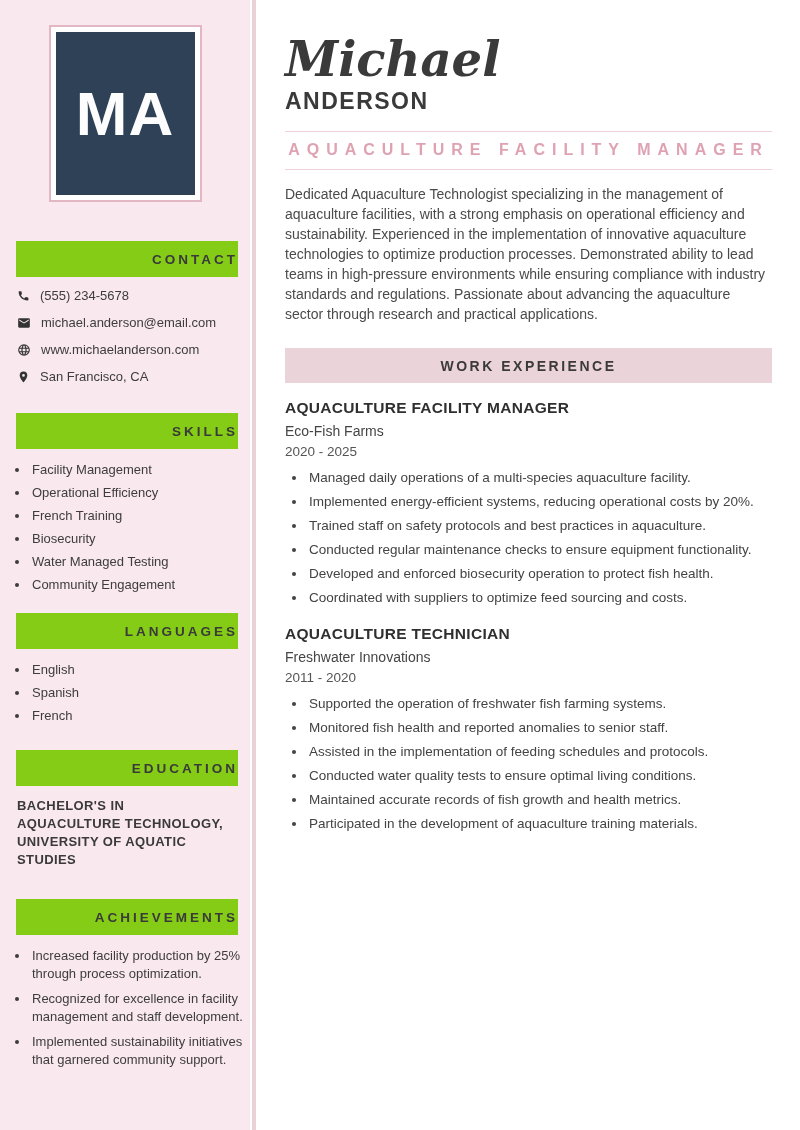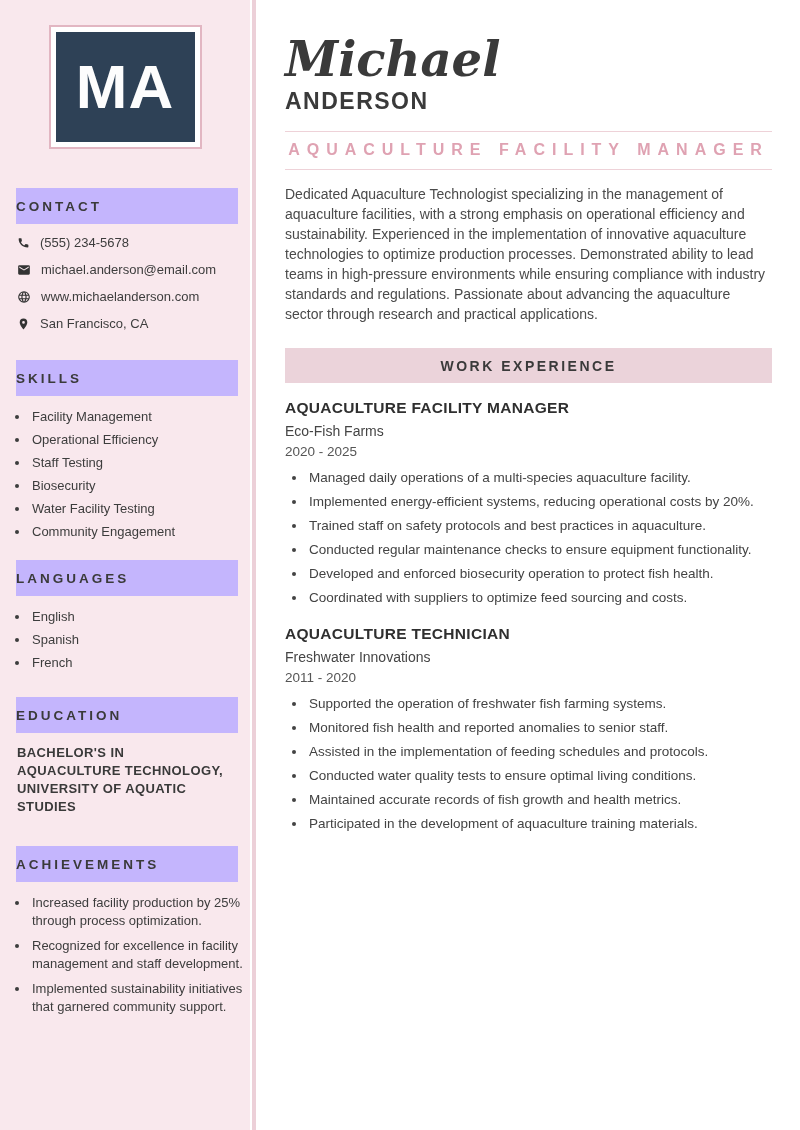--- a/index.html
+++ b/index.html
@@ -24,21 +24,21 @@
   }
   .side-divider {
     position: absolute;
     left: 252px; top: 0;
     width: 4px; height: 100%;
     background: #ecd0d8;
   }
 
   .avatar-frame {
     width: 153px;
-    height: 124px;
+    height: 177px;
     margin: 25px auto 0 auto;
     background: #ffffff;
     border: 2px solid #e2b6c2;
     padding: 5px;
   }
   .avatar-inner {
     width: 100%;
     height: 100%;
     background: #2e4156;
     display: flex;
@@ -49,24 +49,24 @@
     color: #fdfdfd;
     font-size: 62px;
     font-weight: 600;
     letter-spacing: 1px;
     line-height: 1;
   }
 
   .side-band {
     margin: 0 12px 0 16px;
     height: 36px;
-    background: #c4b5fd;
+    background: #84cc16;
     display: flex;
     align-items: center;
-    justify-content: flex-start;
+    justify-content: flex-end;
     font-size: 13.5px;
     font-weight: bold;
     letter-spacing: 3px;
     color: #3a3a3a;
   }
   .band-contact      { margin-top: 39px; }
   .band-skills       { margin-top: 28px; }
   .band-languages    { margin-top: 20px; }
   .band-education    { margin-top: 26px; }
   .band-achievements { margin-top: 30px; }
@@ -237,23 +237,23 @@
       </div>
     </div>
 
     <div class="side-band band-skills">
       <span>SKILLS</span>
     </div>
     <ul class="side-list">
 
     <li>Facility Management</li>
         <li>Operational Efficiency</li>
-        <li>Staff Testing</li>
+        <li>French Training</li>
         <li>Biosecurity</li>
-        <li>Water Facility Testing</li>
+        <li>Water Managed Testing</li>
         <li>Community Engagement</li>
       </ul>
 
     <div class="side-band band-languages">
       <span>LANGUAGES</span>
     </div>
     <ul class="side-list">
 
     <li>English</li>
         <li>Spanish</li>

